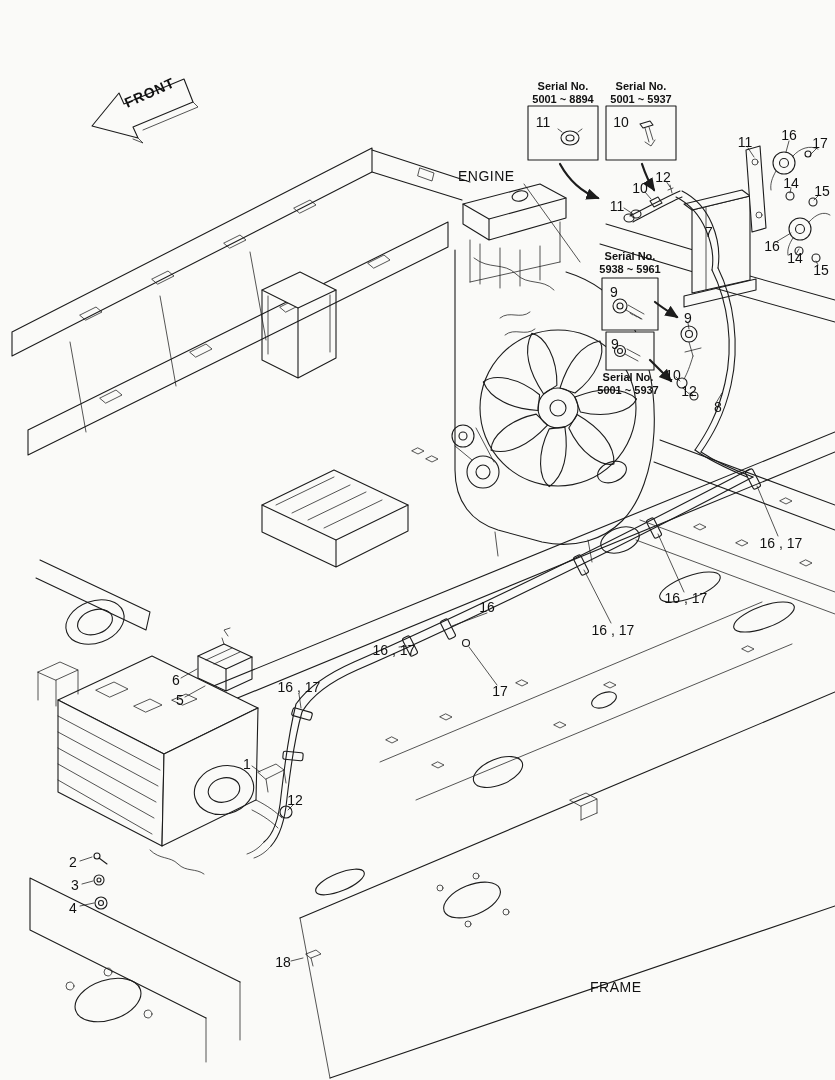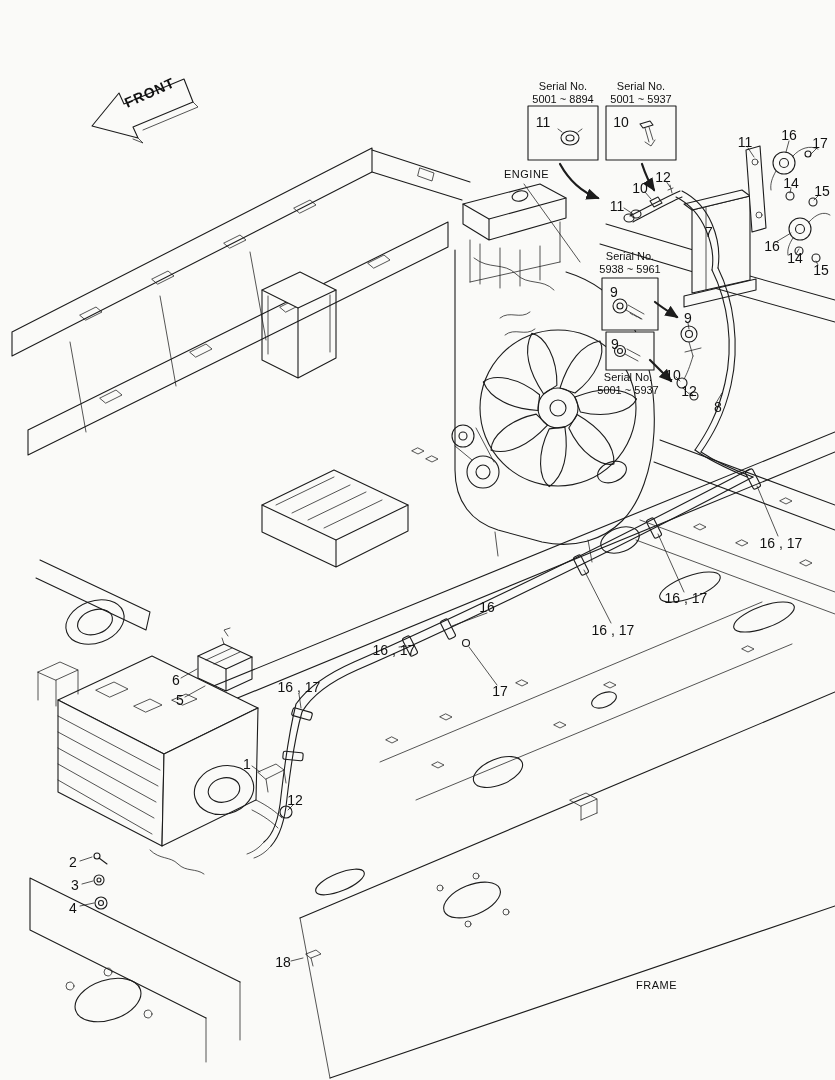--- a/index.html
+++ b/index.html
@@ -6,22 +6,22 @@
   .stage{position:relative;width:835px;height:1080px;background:#fafaf8;overflow:hidden;
          font-family:"Liberation Sans",sans-serif;color:#111;}
   .stage svg{position:absolute;left:0;top:0;}
   svg path,svg rect,svg circle,svg ellipse,svg line,svg polygon{
       stroke:#1c1c1c;fill:none;stroke-width:1.1;stroke-linecap:round;stroke-linejoin:round;}
   .thin{stroke-width:.75;}
   .thick{stroke-width:2.2;}
   .fillw{fill:#fafaf8;}
   .filld{fill:#1c1c1c;stroke:none;}
   .part-label{position:absolute;transform:translate(-50%,-50%);font-size:14px;white-space:nowrap;}
-  .serial-text{position:absolute;transform:translateX(-50%);text-align:center;font-size:11px;line-height:13px;white-space:nowrap;}
-  .big-label{position:absolute;font-size:11px;letter-spacing:.5px;margin-left:46px;}
+  .serial-text{position:absolute;transform:translateX(-50%);text-align:center;font-size:11px;line-height:13px;white-space:nowrap;font-weight:bold;}
+  .big-label{position:absolute;font-size:14px;letter-spacing:.5px;}
   .front-text{position:absolute;left:122px;top:96px;transform:rotate(-24deg);transform-origin:left top;
               font-size:14px;font-weight:bold;letter-spacing:1px;}
 </style>
 </head>
 <body>
 
 <div class="stage">
 
 <svg viewBox="0 0 835 1080" width="835" height="1080">
   <defs>

